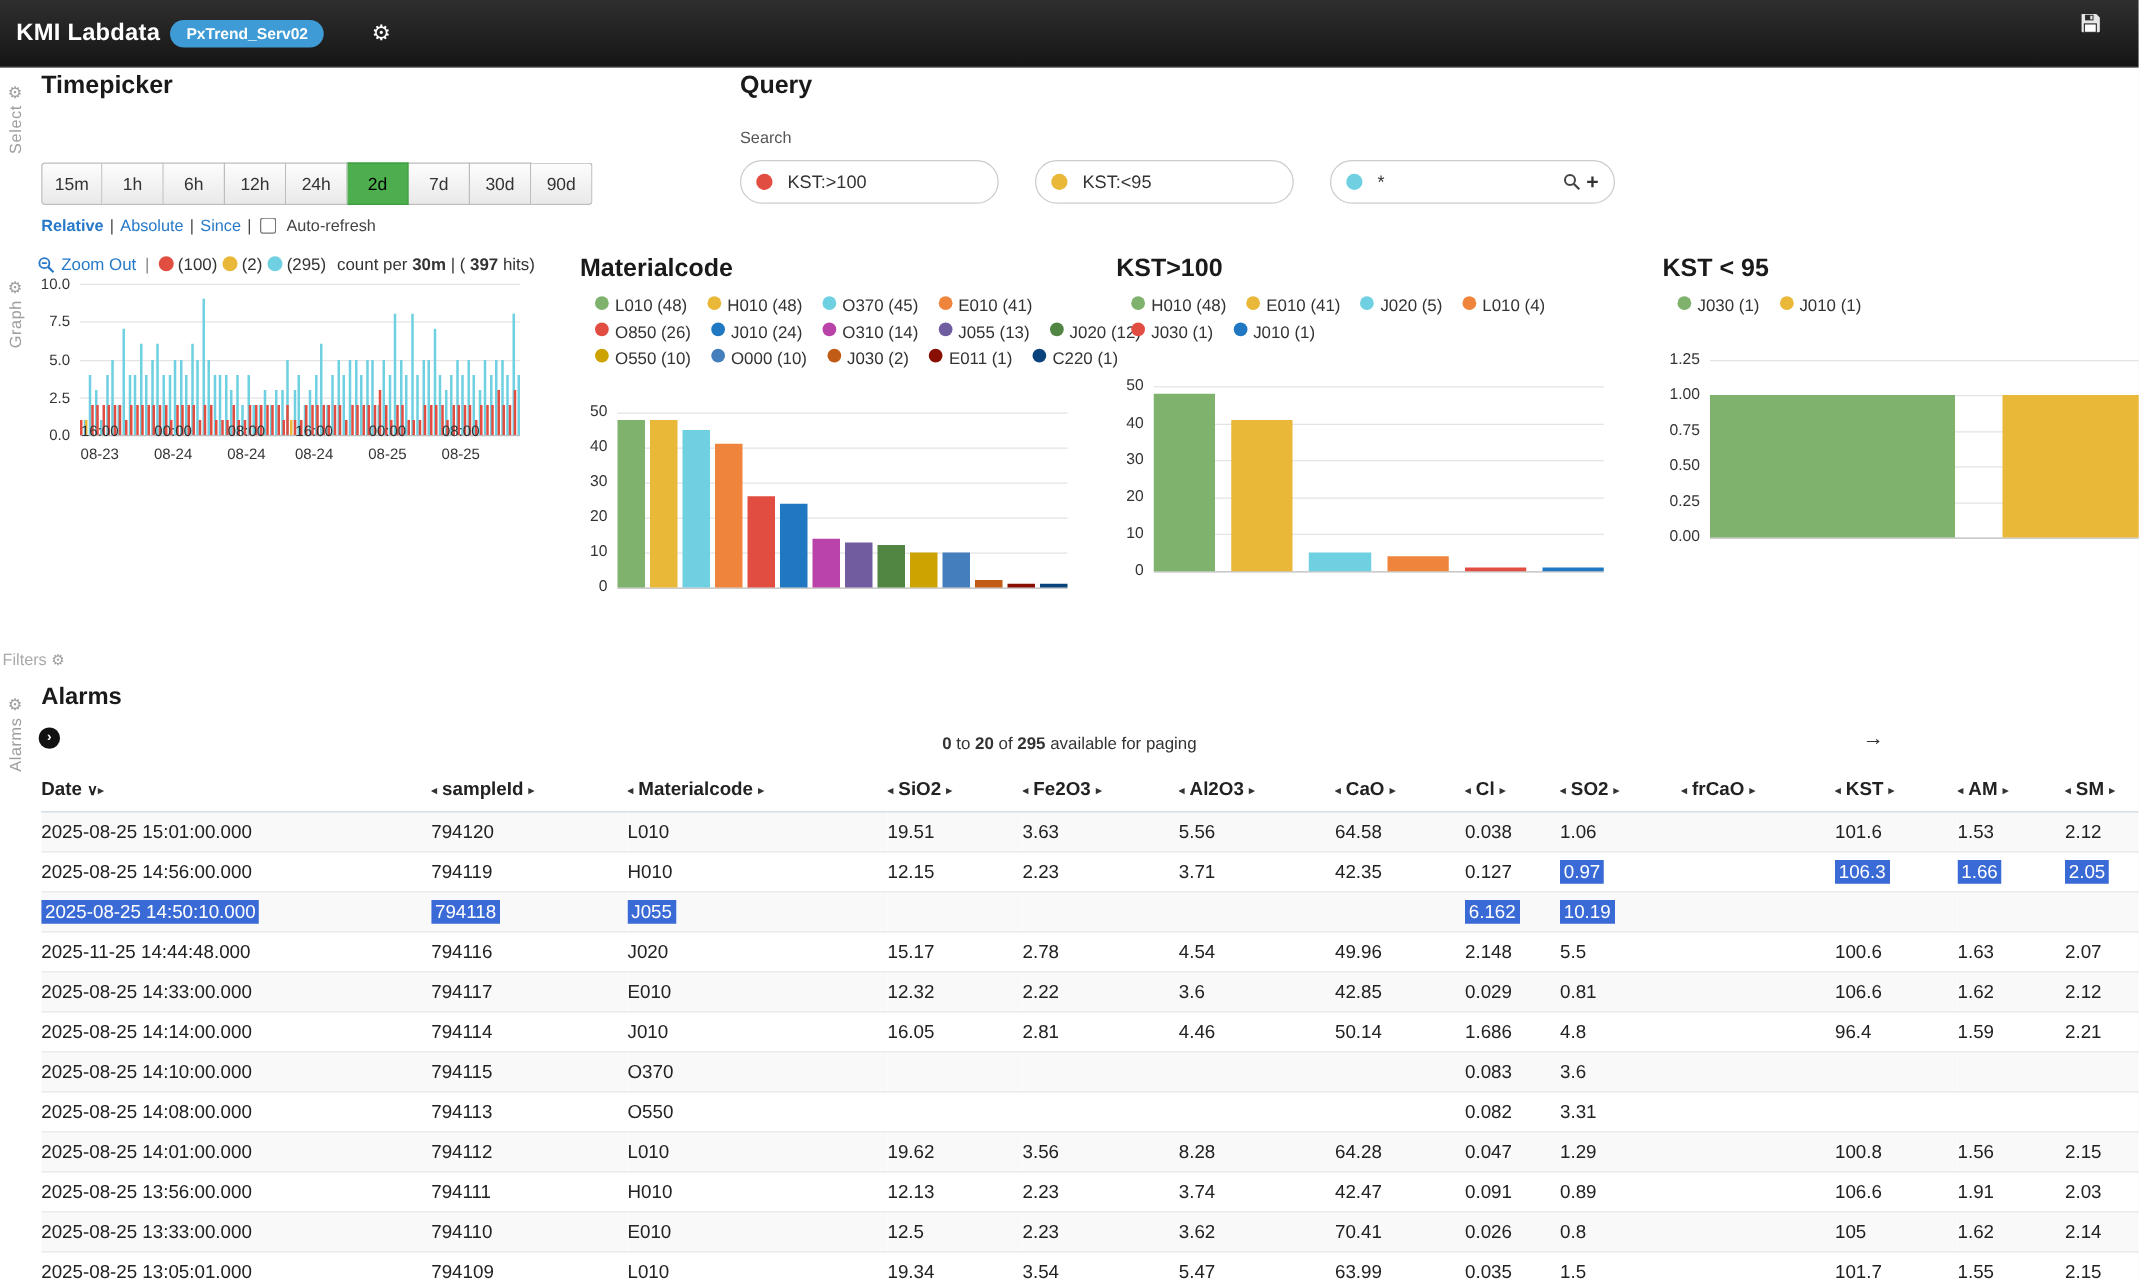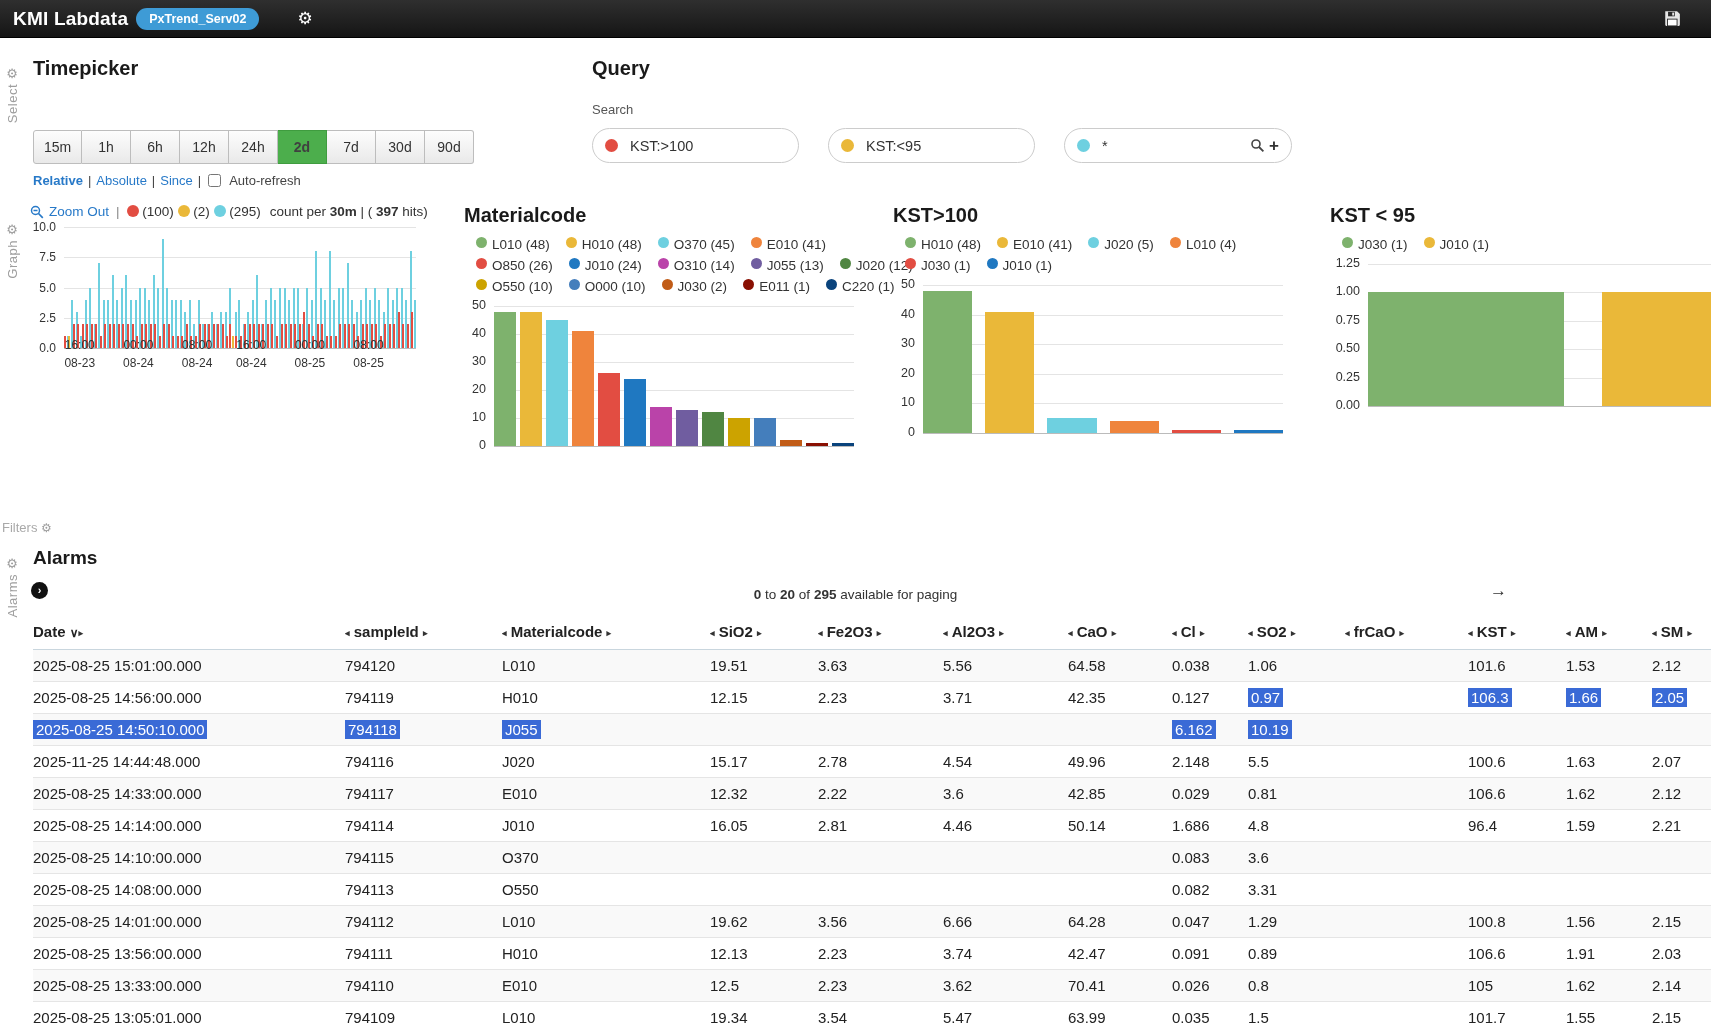--- a/index.html
+++ b/index.html
@@ -1,20 +1,20 @@
 <!DOCTYPE html>
 <html><head>
 <meta charset="utf-8">
 <style>
   * { box-sizing: border-box; margin: 0; padding: 0; }
   body { background:#e8e8e8; font-family:"Liberation Sans", sans-serif; }
   #screen { position:relative; width:1711px; height:1025px; background:#fff; overflow:hidden; }
 
   
-  .topbar { position:absolute; left:0; top:0; width:100%; height:38px;
+  .topbar { position:absolute; left:0; top:0; width:100%; height:54px;
     background:linear-gradient(#2f2f2f,#151515); border-bottom:1px solid #000;
     display:flex; align-items:center; }
   .app-title { color:#fff; font-size:19px; font-weight:bold; margin-left:13px; letter-spacing:.2px; }
   .app-badge { background:#3e9bd6; color:#fff; font-size:12.5px; font-weight:bold;
     border-radius:12px; padding:4px 13px; margin-left:8px; }
   .topbar-gear { color:#fff; font-size:17px; margin-left:38px; cursor:pointer; }
   .save-btn { position:absolute; right:30px; top:9px; cursor:pointer; }
 
   
   .rail { position:absolute; left:1px; width:22px; display:flex; flex-direction:column; align-items:center; color:#9e9e9e; }
@@ -27,21 +27,21 @@
   
   .h1 { font-size:20px; font-weight:bold; color:#1a1a1a; }
 
   
   .timepicker { position:absolute; left:33px; top:57px; }
   .tp-buttons { display:flex; margin-top:50px; }
   .tp-btn { min-width:49px; height:34px; font-size:14px; color:#333; text-align:center; line-height:32px;
     background:linear-gradient(#fdfdfd,#e9e9e9); border:1px solid #bdbdbd; border-left-width:0; cursor:pointer; padding:0 6px; }
   .tp-btn:first-child { border-left-width:1px; border-radius:3px 0 0 3px; }
   .tp-btn:last-child { border-radius:0 3px 3px 0; }
-  .tp-btn.active { background:#4cae4c; color:#404040; border-color:#3f9c3f;font-weight:bold; }
+  .tp-btn.active { background:#4cae4c; color:#000000; border-color:#3f9c3f; }
   .tp-links { margin-top:9px; font-size:13px; color:#444; display:flex; align-items:center; gap:5px; }
   .tp-link { color:#2779c8; cursor:pointer; }
   .tp-link.bold { font-weight:bold; }
   .tp-links input { margin:0 3px 0 2px; }
 
   
   .query { position:absolute; left:592px; top:57px; }
   .q-search-label { font-size:13px; color:#555; margin-top:22px; }
   .q-pills { position:absolute; top:71px; left:0; display:flex; gap:29px; }
   .q-pill { width:207px; height:35px; border:1px solid #ccc; border-radius:18px; display:flex; align-items:center;
@@ -67,21 +67,21 @@
   .bucket { flex:1; display:flex; align-items:flex-end; justify-content:center; gap:1px; min-width:0; }
   .hbar { width:2px; flex:none; }
   .hist-x { position:absolute; left:34px; top:132px; width:352px; height:34px; font-size:12px; color:#333; }
   .hxt { position:absolute; transform:translateX(-50%); text-align:center; line-height:1.5; }
 
   
   .panel-title { font-size:20px; font-weight:bold; color:#1a1a1a; }
   .legend { display:flex; flex-wrap:wrap; column-gap:16px; row-gap:6px; margin-top:10px; font-size:13.5px; color:#333; }
   .legend-item { display:flex; gap:5px; cursor:pointer; }
   .legend-swatch { width:11px; height:11px; border-radius:50%; flex:none; }
-  .bc-wrap { position:relative; }
+  .bc-wrap { position:relative;margin-top:24px; }
   .bc-ylab { position:absolute; text-align:right; font-size:12.5px; color:#333; }
   .bc-plot { position:absolute; top:0; }
   .bc-bars { position:absolute; left:0; bottom:0; width:100%; display:flex; align-items:flex-end; }
   .bc-bar { flex:none; }
 
   #mat-panel  { position:absolute; left:464px; top:204px; width:475px; }
   #kst100-panel { position:absolute; left:893px; top:204px; width:400px; }
   #kst95-panel  { position:absolute; left:1330px; top:204px; width:381px; }
 
   
@@ -892,21 +892,21 @@
           <td></td>
           <td></td>
           <td></td>
         </tr>
         <tr class="stripe">
           <td>2025-08-25 14:01:00.000</td>
           <td>794112</td>
           <td>L010</td>
           <td>19.62</td>
           <td>3.56</td>
-          <td>6.66</td>
+          <td>8.28</td>
           <td>64.28</td>
           <td>0.047</td>
           <td>1.29</td>
           <td></td>
           <td>100.8</td>
           <td>1.56</td>
           <td>2.15</td>
         </tr>
         <tr>
           <td>2025-08-25 13:56:00.000</td>

